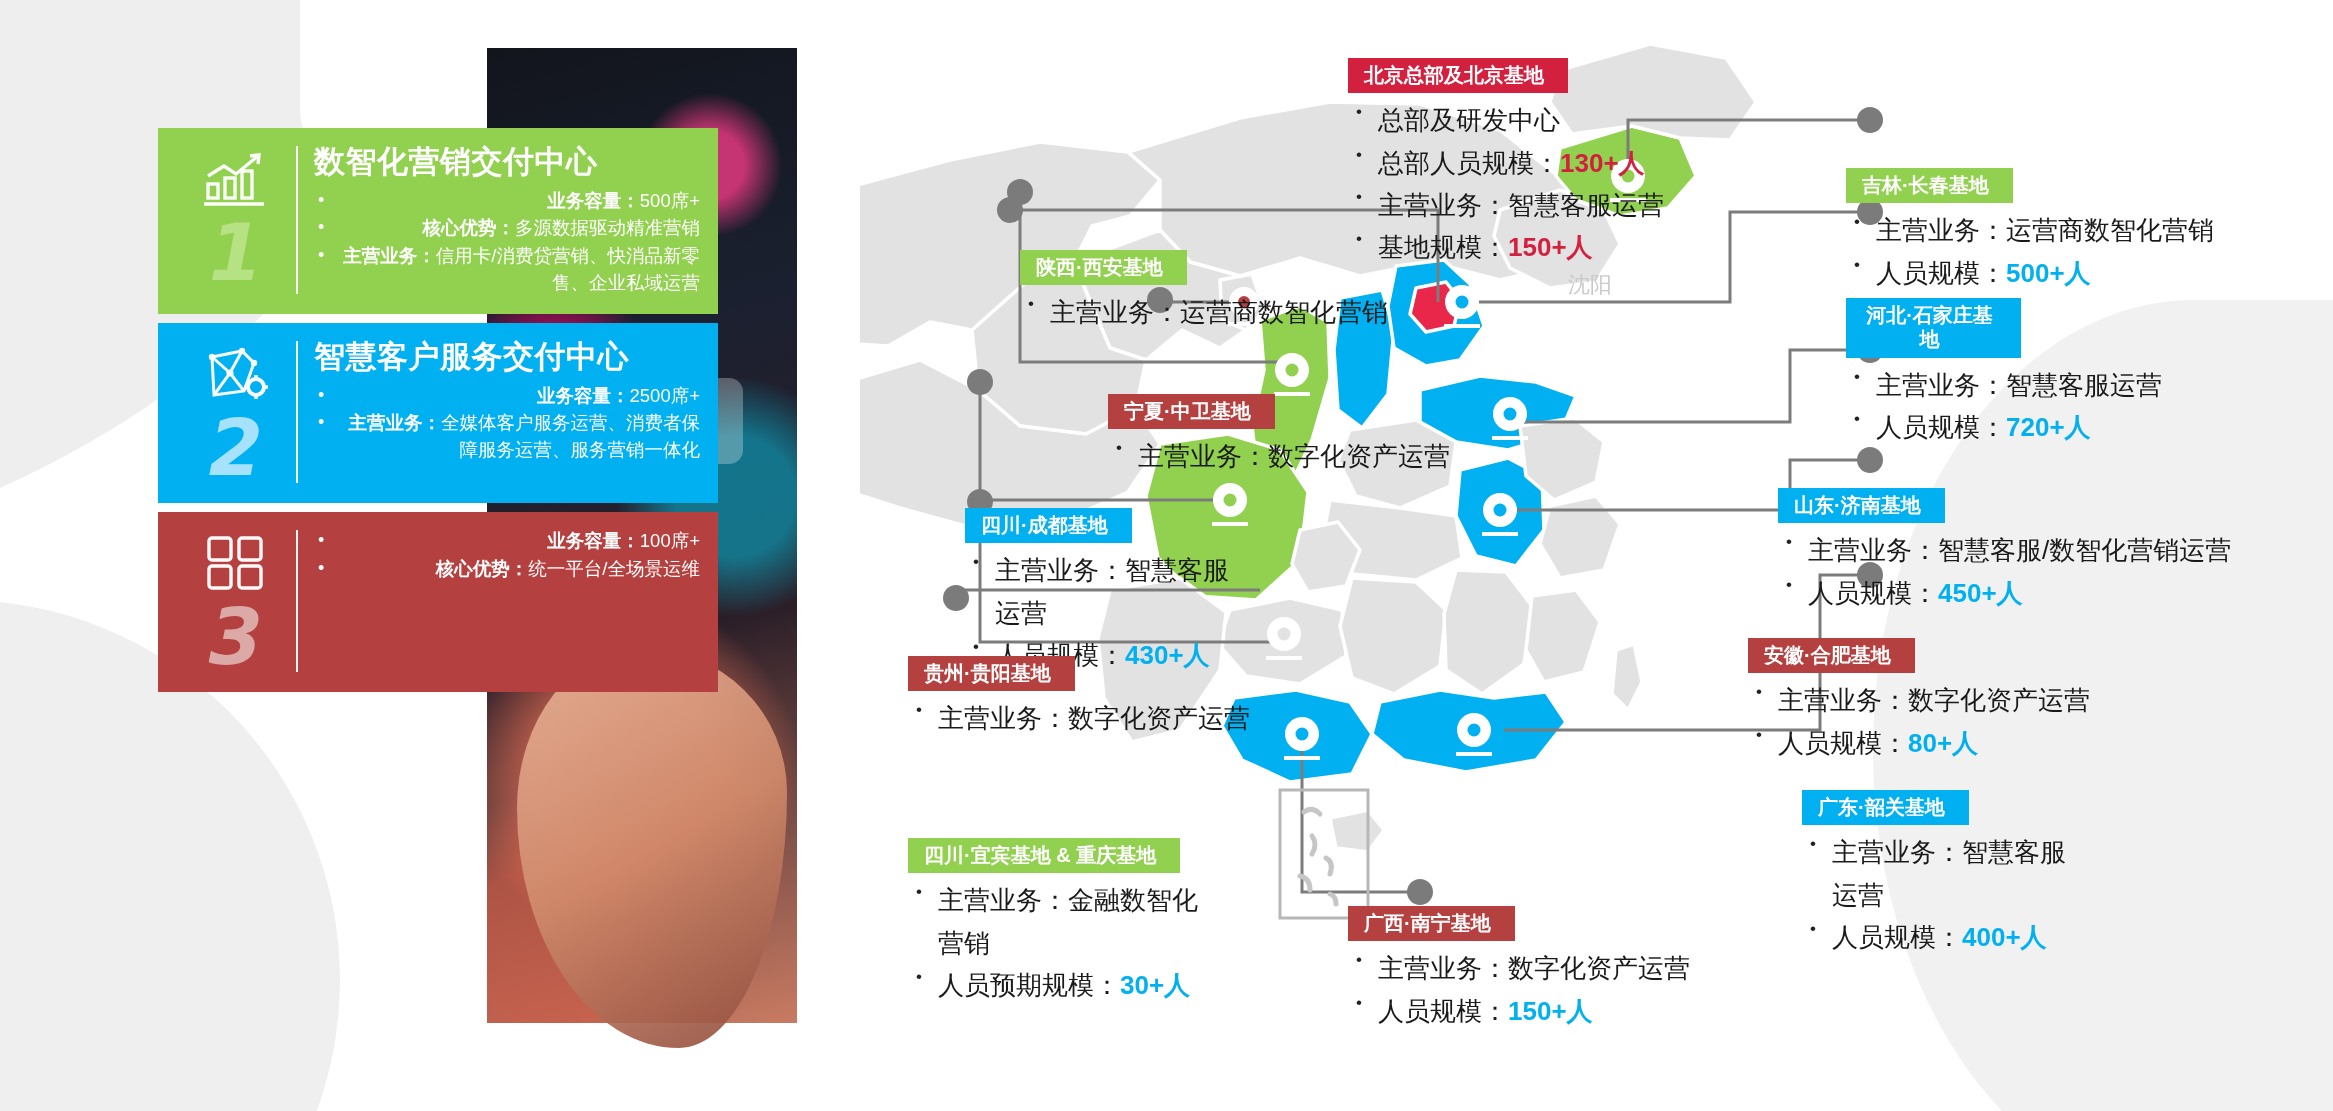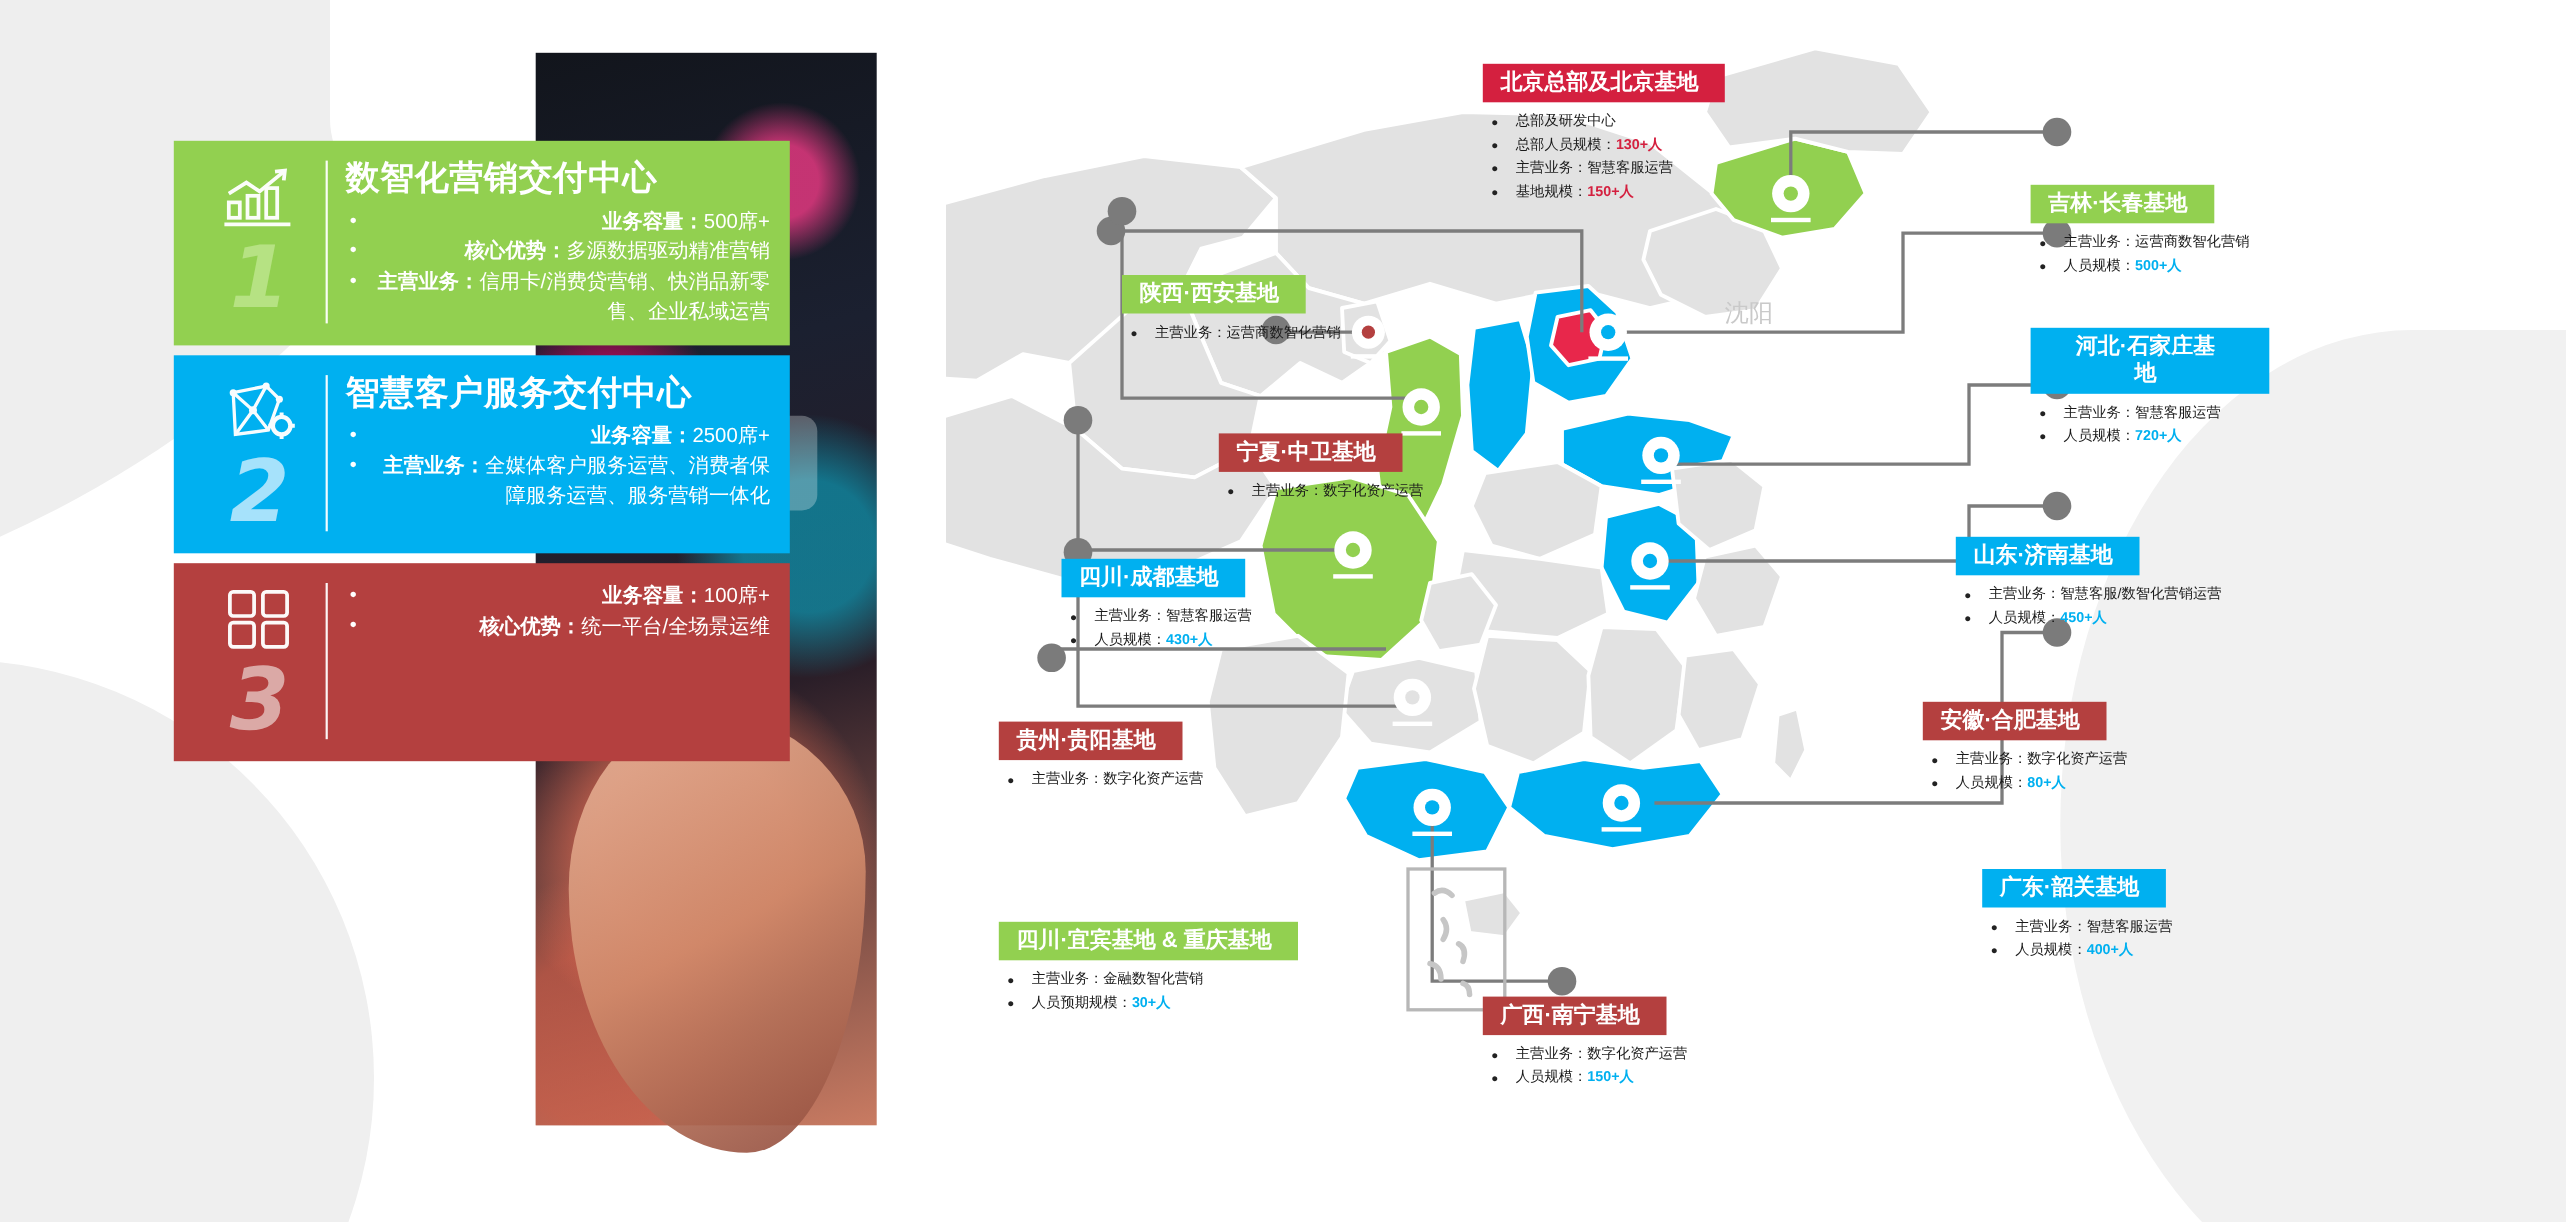--- a/index.html
+++ b/index.html
@@ -69,21 +69,21 @@
 
   
   .callout{position:absolute;z-index:5;}
   .callout .tag{display:inline-block;color:#fff;font-weight:bold;font-size:20px;
     padding:5px 24px 6px 16px;line-height:1.22;white-space:pre-line;}
   .tag.green{background:#92d050;}
   .tag.blue{background:#00b0f0;}
   .tag.red{background:#b4403f;}
   .tag.crimson{background:#d4203f;}
   .callout ul{list-style:none;margin:6px 0 0 0;padding:0;}
-  .callout li{position:relative;padding-left:30px;font-size:13px;color:#1a1a1a;
+  .callout li{position:relative;padding-left:30px;font-size:26px;color:#1a1a1a;
     line-height:1.62;}
   .callout li::before{content:"\2022";position:absolute;left:8px;top:-1px;font-size:17px;color:#222;}
   .callout li .hl-blue{color:#00b0f0;font-weight:bold;}
   .callout li .hl-red{color:#d4203f;font-weight:bold;}
   .callout.wide li{white-space:nowrap;}
   .callout.narrow{width:250px;}
   .callout.narrow2{width:270px;}
 </style>
 </head>
 <body>
@@ -343,21 +343,21 @@
 
 <div class="callout wide" style="left:1846px;top:168px;">
   <span class="tag green">吉林·长春基地</span>
   <ul>
     <li><span>主营业务：运营商数智化营销</span></li>
     <li><span>人员规模：</span><span class="hl-blue">500+人</span></li>
   </ul>
 </div>
 
 <div class="callout wide" style="left:1846px;top:298px;">
-  <span class="tag blue" style="text-align:center;width:217px;box-sizing:border-box;">河北·石家庄基
+  <span class="tag blue" style="text-align:center;width:175px;box-sizing:border-box;">河北·石家庄基
 地</span>
   <ul>
     <li><span>主营业务：智慧客服运营</span></li>
     <li><span>人员规模：</span><span class="hl-blue">720+人</span></li>
   </ul>
 </div>
 
 <div class="callout wide" style="left:1778px;top:488px;">
   <span class="tag blue">山东·济南基地</span>
   <ul>

